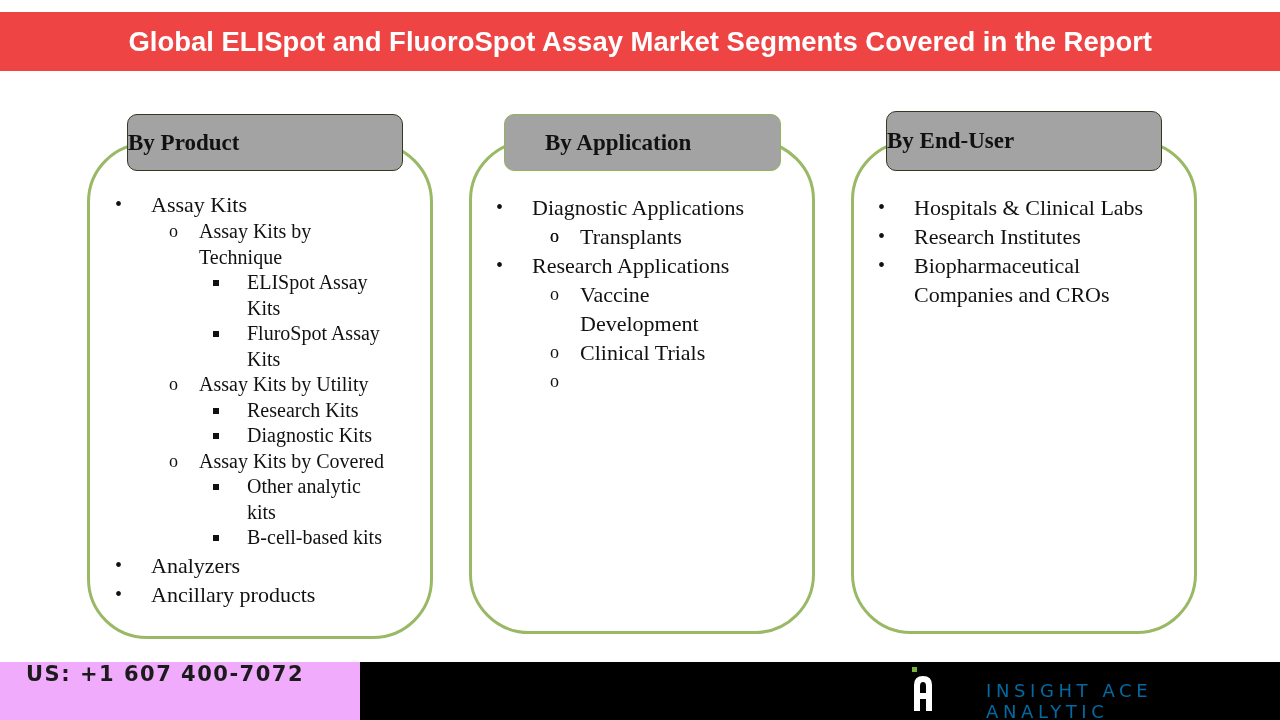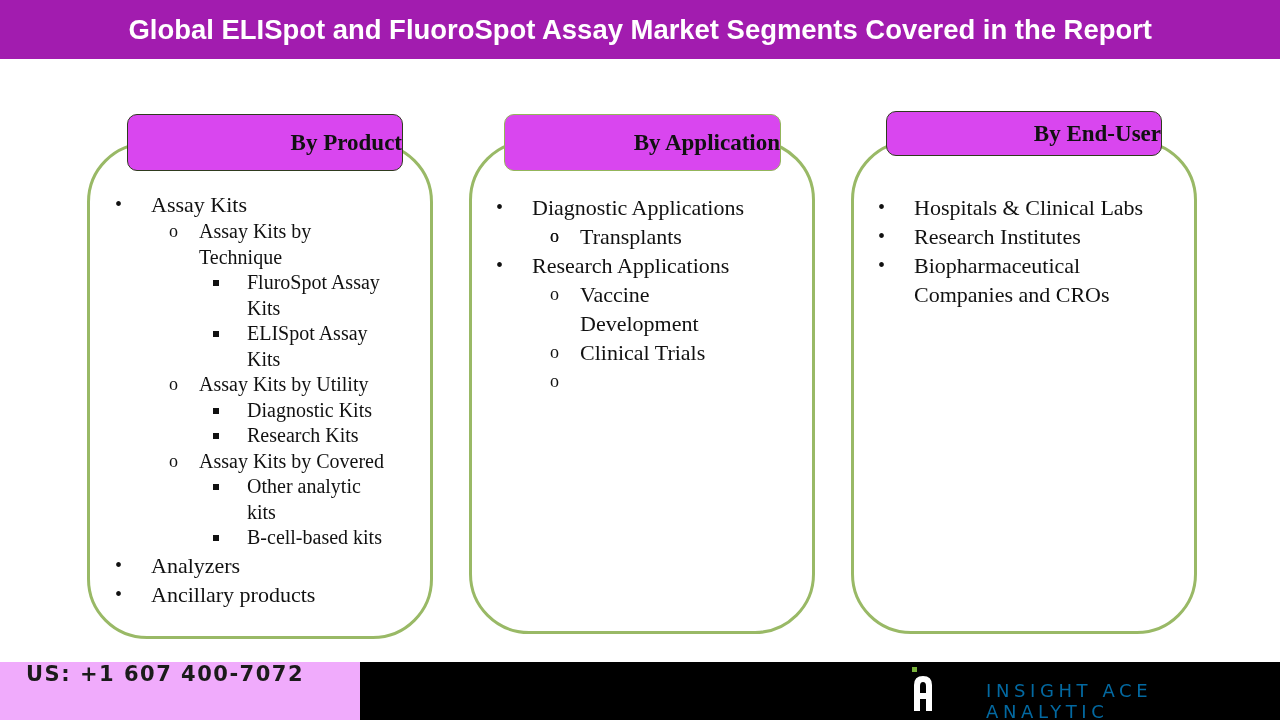--- a/index.html
+++ b/index.html
@@ -1,40 +1,40 @@
 <!DOCTYPE html>
 <html><head>
   <meta charset="utf-8">
   <style>
     * { box-sizing: border-box; margin: 0; padding: 0; }
     html, body { width: 1280px; height: 720px; overflow: hidden; background: #ffffff; }
     body { position: relative; font-family: "Liberation Serif", "DejaVu Serif", serif; color: #111; }
 
     .title-bar {
-      position: absolute; left: 0; top: 0; width: 1280px; height: 59px;
-      background: #a21caf; display: flex; align-items: center; justify-content: center;
+      position: absolute; left: 0; top: 12px; width: 1280px; height: 59px;
+      background: #ef4444; display: flex; align-items: center; justify-content: center;
     }
     .title-bar h1 {
       font-family: "Liberation Sans", "DejaVu Sans", sans-serif;
       font-weight: bold; font-size: 28px; color: #fff; letter-spacing: 0px;
       transform: scaleX(0.98);
     }
 
     .panel {
       position: absolute;
       border: 3.5px solid #99b966;
       border-radius: 60px;
       background: #fff;
     }
     .panel-header {
       position: absolute;
-      background: #d946ef;
+      background: #a3a3a3;
       border: 1.5px solid #2f3b1e;
       border-radius: 10px;
-      display: flex; align-items: center; justify-content: flex-end;
+      display: flex; align-items: center; justify-content: flex-start;
       font-weight: bold; font-size: 23px; color: #111;
     }
     .panel-header.noborder { border-color: #93b55a; }
 
     .list { position: absolute; font-size: 22px; line-height: 29px; }
     .item { position: relative; }
     .bullet { position: absolute; top: 0; font-size: 20px; }
     .lvl1 .bullet { left: -36px; }
     .lvl2 .bullet { left: -30px; font-size: 18px; }
     .sq { display: inline-block; width: 6px; height: 6px; background: #111; position: absolute; top: 10px; }
@@ -76,39 +76,39 @@
 </div>
 <div class="list product" style="left:151px; top:190px; width:270px;">
   <div class="item lvl1" style="height:29px;">
     <span class="bullet">•</span>
     <span>Assay Kits</span>
   </div>
   <div class="item lvl2" style="width:150px;">
     <span class="bullet">o</span>
     <span>Assay Kits by Technique</span>
   </div>
+  <div class="item lvl3" style="width:150px;">
+    <span class="sq" style="left:-34px;"></span>
+    <span>ELISpot Assay Kits</span>
+  </div>
   <div class="item lvl3" style="width:160px;">
     <span class="sq" style="left:-34px;"></span>
     <span>FluroSpot Assay Kits</span>
-  </div>
-  <div class="item lvl3" style="width:150px;">
-    <span class="sq" style="left:-34px;"></span>
-    <span>ELISpot Assay Kits</span>
   </div>
   <div class="item lvl2">
     <span class="bullet">o</span>
     <span>Assay Kits by Utility</span>
   </div>
   <div class="item lvl3">
     <span class="sq" style="left:-34px;"></span>
-    <span>Diagnostic Kits</span>
+    <span>Research Kits</span>
   </div>
   <div class="item lvl3">
     <span class="sq" style="left:-34px;"></span>
-    <span>Research Kits</span>
+    <span>Diagnostic Kits</span>
   </div>
   <div class="item lvl2">
     <span class="bullet">o</span>
     <span>Assay Kits by Covered</span>
   </div>
   <div class="item lvl3" style="width:140px;">
     <span class="sq" style="left:-34px;"></span>
     <span>Other analytic kits</span>
   </div>
   <div class="item lvl3">
@@ -119,21 +119,21 @@
     <span class="bullet">•</span>
     <span>Analyzers</span>
   </div>
   <div class="item lvl1">
     <span class="bullet">•</span>
     <span>Ancillary products</span>
   </div>
 </div>
 
 <div class="panel" style="left:469px; top:140px; width:346px; height:494px;"></div>
-<div class="panel-header noborder" style="left:504px; top:114px; width:277px; height:57px;">
+<div class="panel-header noborder" style="left:504px; top:114px; width:277px; height:57px;padding-left:40px;">
   <span>By Application</span>
 </div>
 <div class="list" style="left:532px; top:193px; width:270px;">
   <div class="item lvl1">
     <span class="bullet">•</span>
     <span>Diagnostic Applications</span>
   </div>
   <div class="item lvl2" style="margin-left:48px;">
     <span class="bullet">o</span>
   </div>
@@ -152,21 +152,21 @@
   <div class="item lvl2" style="margin-left:48px;">
     <span class="bullet">o</span>
     <span>Clinical Trials</span>
   </div>
   <div class="item lvl2" style="margin-left:48px;">
     <span class="bullet">o</span>
   </div>
 </div>
 
 <div class="panel" style="left:851px; top:140px; width:346px; height:494px;"></div>
-<div class="panel-header" style="left:886px; top:111px; width:276px; height:45px;">
+<div class="panel-header" style="left:886px; top:111px; width:276px; height:60px;">
   <span>By End-User</span>
 </div>
 <div class="list" style="left:914px; top:193px; width:270px;">
   <div class="item lvl1">
     <span class="bullet">•</span>
     <span>Hospitals &amp; Clinical Labs</span>
   </div>
   <div class="item lvl1">
     <span class="bullet">•</span>
     <span>Research Institutes</span>

